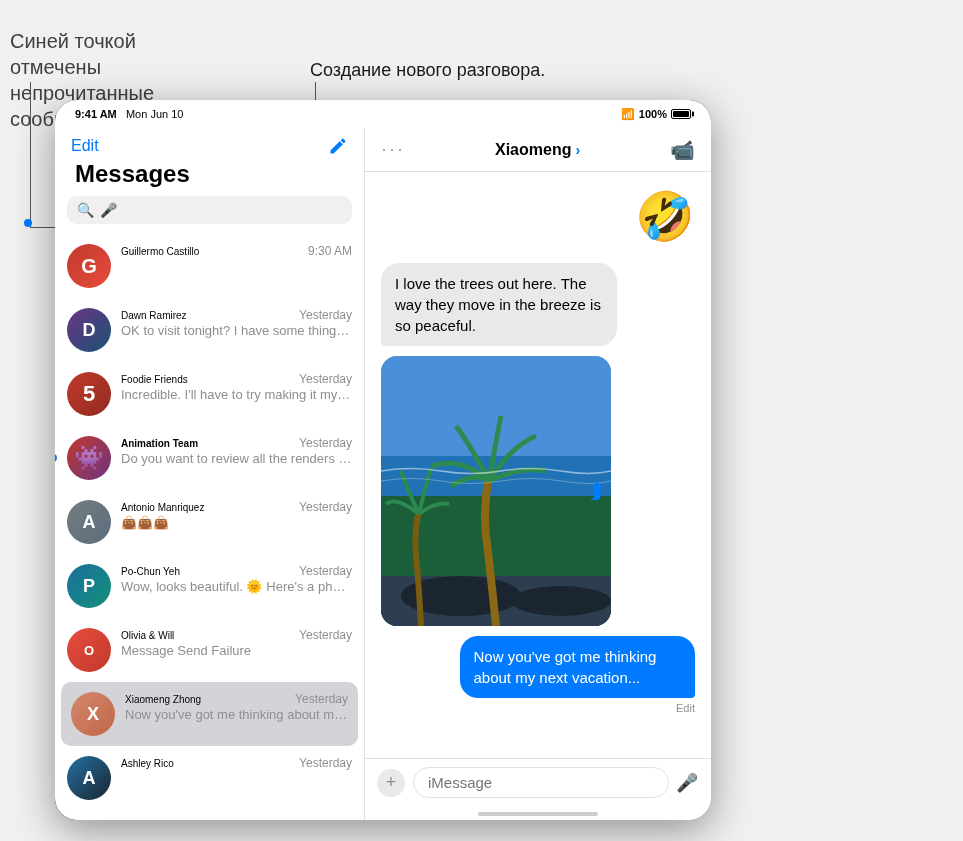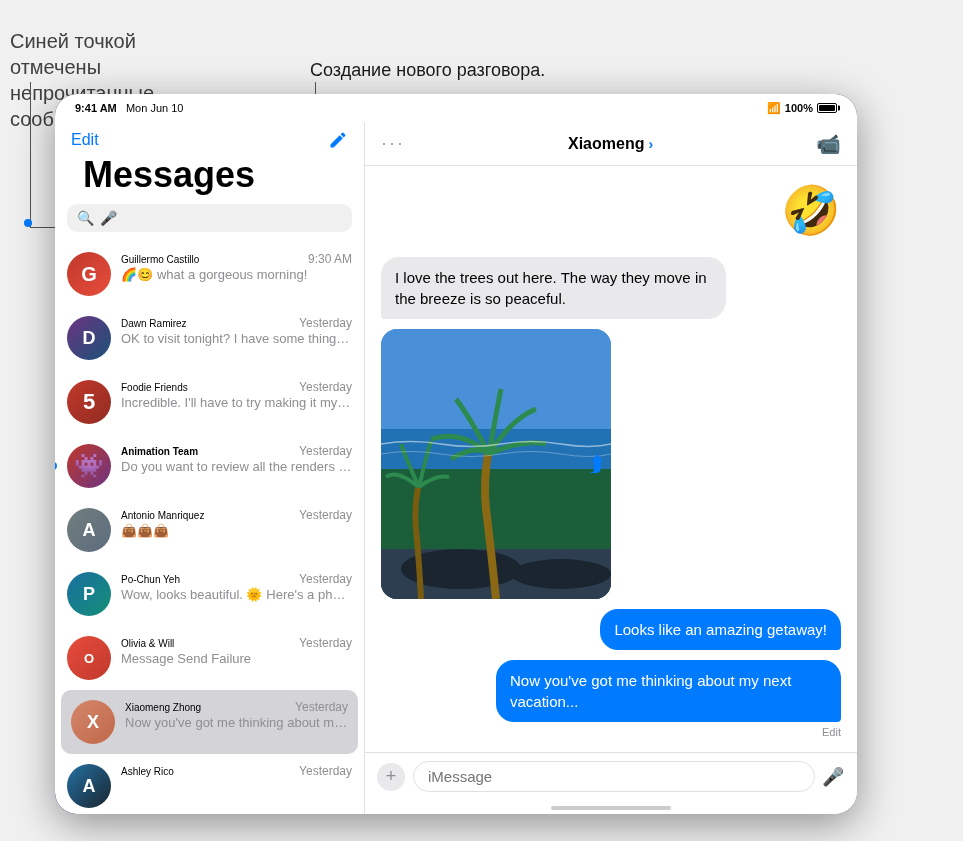--- a/index.html
+++ b/index.html
@@ -60,23 +60,23 @@
       top: 82px;
       left: 315px;
       width: 1px;
       height: 115px;
       background: #555;
     }
 
     
     .ipad {
       position: absolute;
-      top: 94px;
+      top: 100px;
       left: 55px;
-      width: 802px;
+      width: 656px;
       height: 720px;
       background: #1c1c1e;
       border-radius: 22px;
       overflow: hidden;
       box-shadow: 0 10px 40px rgba(0,0,0,0.4);
     }
 
     
     .status-bar {
       display: flex;
@@ -159,24 +159,24 @@
     .sidebar-new-btn {
       color: #007aff;
       font-size: 20px;
       cursor: pointer;
       display: flex;
       align-items: center;
     }
     .sidebar-new-btn svg { width: 20px; height: 20px; fill: #007aff; }
 
     .sidebar-title {
-      font-size: 36px;
+      font-size: 24px;
       font-weight: 700;
       color: #000;
-      padding: 0 28px 8px;
+      padding: 0 20px 8px;
     }
 
     .search-bar {
       margin: 0 12px 10px;
       background: #f0f0f0;
       border-radius: 10px;
       display: flex;
       align-items: center;
       padding: 6px 10px;
       gap: 6px;
@@ -475,21 +475,20 @@
 
       <div class="conv-list">
 
       <div class="conv-item">
             <div class="avatar avatar-gc" style="background: linear-gradient(135deg, rgb(192, 57, 43), rgb(231, 76, 60)); font-size: 20px;">G</div>
             <div class="conv-content">
               <div class="conv-header">
                 <span class="conv-name">Guillermo Castillo</span>
                 <span class="conv-time">9:30 AM</span>
               </div>
-              <div class="conv-preview">🌈😊 what a gorgeous morning!</div>
             </div>
           </div>
           <div class="conv-item">
             <div class="avatar avatar-dr" style="background: linear-gradient(135deg, rgb(108, 52, 131), rgb(26, 82, 118));">D</div>
             <div class="conv-content">
               <div class="conv-header">
                 <span class="conv-name">Dawn Ramirez</span>
                 <span class="conv-time">Yesterday</span>
               </div>
               <div class="conv-preview">OK to visit tonight? I have some things I need the grandkids' help...</div>
@@ -619,25 +618,20 @@
               <path d="M38 158 Q45 128 50 112" stroke="#2d8a4e" stroke-width="4" fill="none"></path>
               <path d="M38 158 Q55 145 68 148" stroke="#2d8a4e" stroke-width="4" fill="none"></path>
 
               <path d="M0 115 Q30 110 60 115 Q90 120 120 115 Q150 110 180 115 Q210 120 230 115" stroke="#fff" stroke-width="1.5" fill="none" opacity="0.5"></path>
               <path d="M0 125 Q30 120 60 125 Q90 130 120 125 Q150 120 180 125 Q210 130 230 125" stroke="#fff" stroke-width="1" fill="none" opacity="0.3"></path>
             </svg>
           </div>
           <span class="msg-image-share">⮭</span>
         </div>
 
-        <div class="msg-sent">
-          <div class="msg-bubble-sent">
-            Looks like an amazing getaway!
-          </div>
-        </div>
 
         <div class="msg-sent">
           <div class="msg-bubble-sent">
             Now you've got me thinking about my next vacation...
           </div>
         </div>
 
         <div class="msg-read">Edit</div>
       </div>
 

